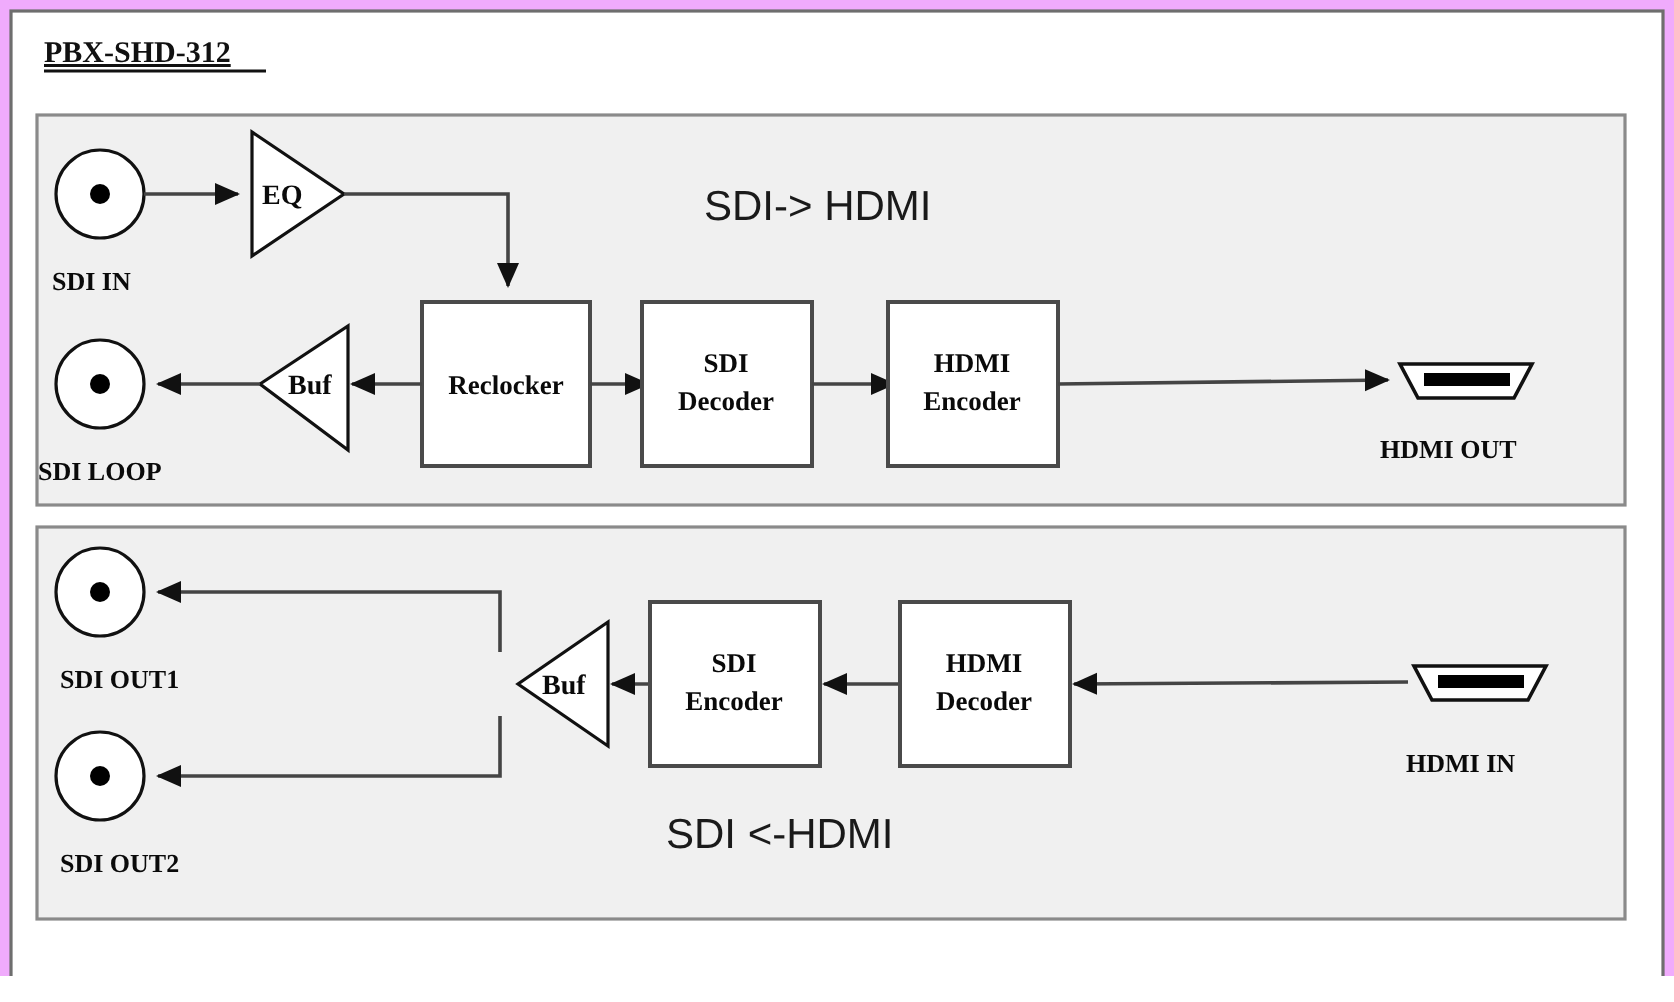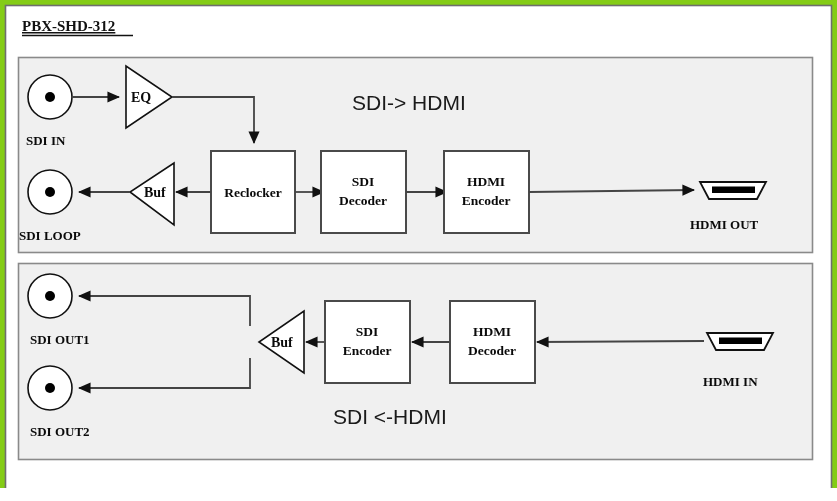--- a/index.html
+++ b/index.html
@@ -8,21 +8,21 @@
     padding: 0;
     background: #ffffff;
   }
   body {
     font-family: "Liberation Serif", serif;
   }
   #root {
     position: relative;
     width: 837px;
     height: 488px;
-    background: #84cc16;
+    background: #f0abfc;
     overflow: hidden;
     text-align: right;
   }
   #diagram-svg {
     display: block;
     width: 837px;
     height: 501px;
   }
   .blk-label, .port-label, .amp-label {
     font-family: "Liberation Serif", serif;

